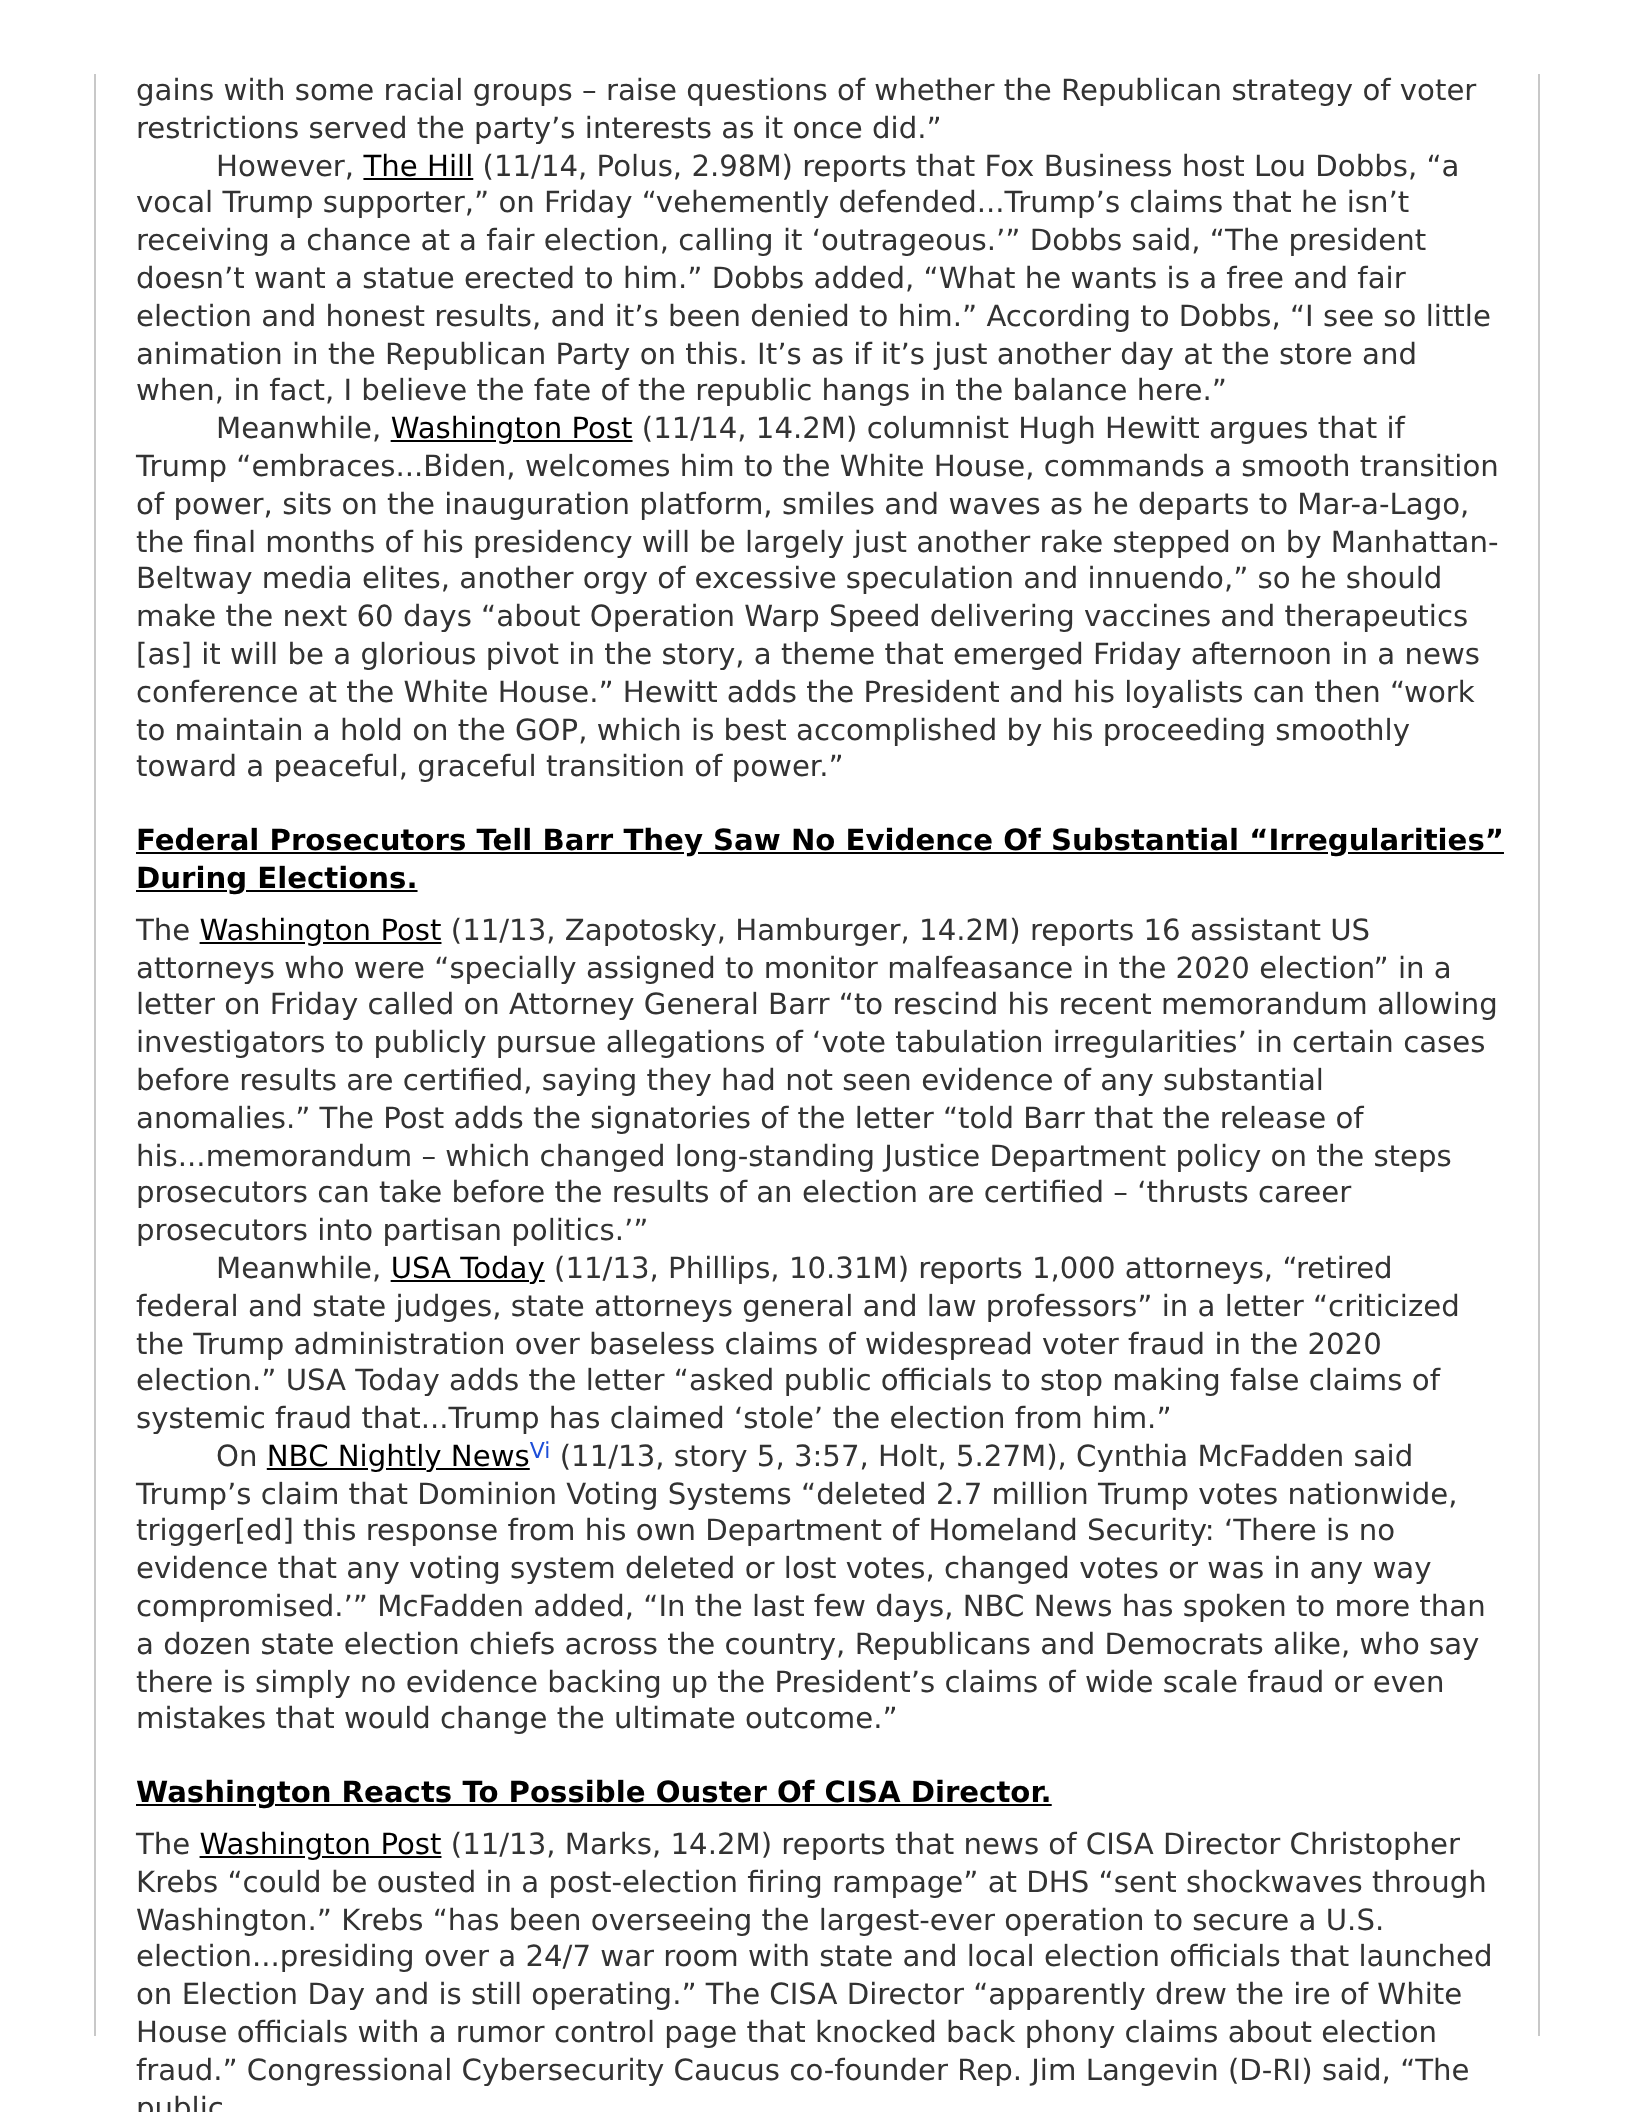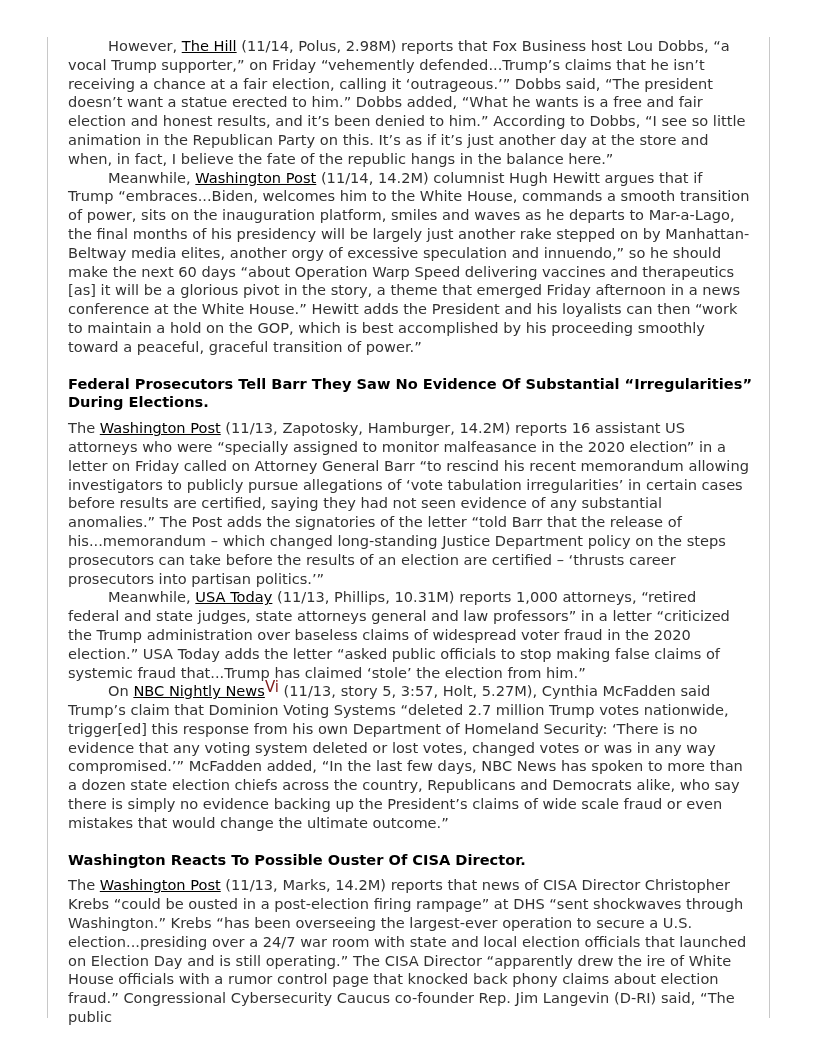--- a/index.html
+++ b/index.html
@@ -11,31 +11,32 @@
   .content {
     position: absolute; left: 68px; top: 37px; width: 684px;
     font-family: "DejaVu Sans", sans-serif; font-size: 14.6px; line-height: 18.8px;
     color: #333333;
   }
   p { margin: 0; }
   p.indent { text-indent: 40px; }
   a { color: #000000; text-decoration: underline; }
   .headline {
     font-family: "DejaVu Sans", sans-serif; font-weight: bold; color: #000000;
-    font-size: 14.6px; line-height: 18.8px; margin: 18px 0 7px 0;
+    font-size: 14.6px; line-height: 18.8px; margin: 18px 0 7px 0; text-decoration: underline;
   }
-  sup.vi { font-size: 15px; vertical-align: 4px; line-height: 0; color: #7f1d1d; }
+  sup.vi { font-size: 11px; vertical-align: 4px; line-height: 0; color: #1d4ed8; }
 </style>
 </head>
 <body>
 
 <div class="page-frame"></div>
 
 <div class="content">
 
+  <p>gains with some racial groups – raise questions of whether the Republican strategy of voter restrictions served the party’s interests as it once did.”</p>
 
   <p class="indent"><span>However, </span><a href="#">The Hill</a><span> (11/14, Polus, 2.98M) reports that Fox Business host Lou Dobbs, “a vocal Trump supporter,” on Friday “vehemently defended...Trump’s claims that he isn’t receiving a chance at a fair election, calling it ‘outrageous.’” Dobbs said, “The president doesn’t want a statue erected to him.” Dobbs added, “What he wants is a free and fair election and honest results, and it’s been denied to him.” According to Dobbs, “I see so little animation in the Republican Party on this. It’s as if it’s just another day at the store and when, in fact, I believe the fate of the republic hangs in the balance here.”</span></p>
 
   <p class="indent"><span>Meanwhile, </span><a href="#">Washington Post</a><span> (11/14, 14.2M) columnist Hugh Hewitt argues that if Trump “embraces...Biden, welcomes him to the White House, commands a smooth transition of power, sits on the inauguration platform, smiles and waves as he departs to Mar-a-Lago, the final months of his presidency will be largely just another rake stepped on by Manhattan-Beltway media elites, another orgy of excessive speculation and innuendo,” so he should make the next 60 days “about Operation Warp Speed delivering vaccines and therapeutics [as] it will be a glorious pivot in the story, a theme that emerged Friday afternoon in a news conference at the White House.” Hewitt adds the President and his loyalists can then “work to maintain a hold on the GOP, which is best accomplished by his proceeding smoothly toward a peaceful, graceful transition of power.”</span></p>
 
   <div class="headline">Federal Prosecutors Tell Barr They Saw No Evidence Of Substantial “Irregularities” During Elections.</div>
 
   <p><span>The </span><a href="#">Washington Post</a><span> (11/13, Zapotosky, Hamburger, 14.2M) reports 16 assistant US attorneys who were “specially assigned to monitor malfeasance in the 2020 election” in a letter on Friday called on Attorney General Barr “to rescind his recent memorandum allowing investigators to publicly pursue allegations of ‘vote tabulation irregularities’ in certain cases before results are certified, saying they had not seen evidence of any substantial anomalies.” The Post adds the signatories of the letter “told Barr that the release of his...memorandum – which changed long-standing Justice Department policy on the steps prosecutors can take before the results of an election are certified – ‘thrusts career prosecutors into partisan politics.’”</span></p>
 
   <p class="indent"><span>Meanwhile, </span><a href="#">USA Today</a><span> (11/13, Phillips, 10.31M) reports 1,000 attorneys, “retired federal and state judges, state attorneys general and law professors” in a letter “criticized the Trump administration over baseless claims of widespread voter fraud in the 2020 election.” USA Today adds the letter “asked public officials to stop making false claims of systemic fraud that...Trump has claimed ‘stole’ the election from him.”</span></p>

